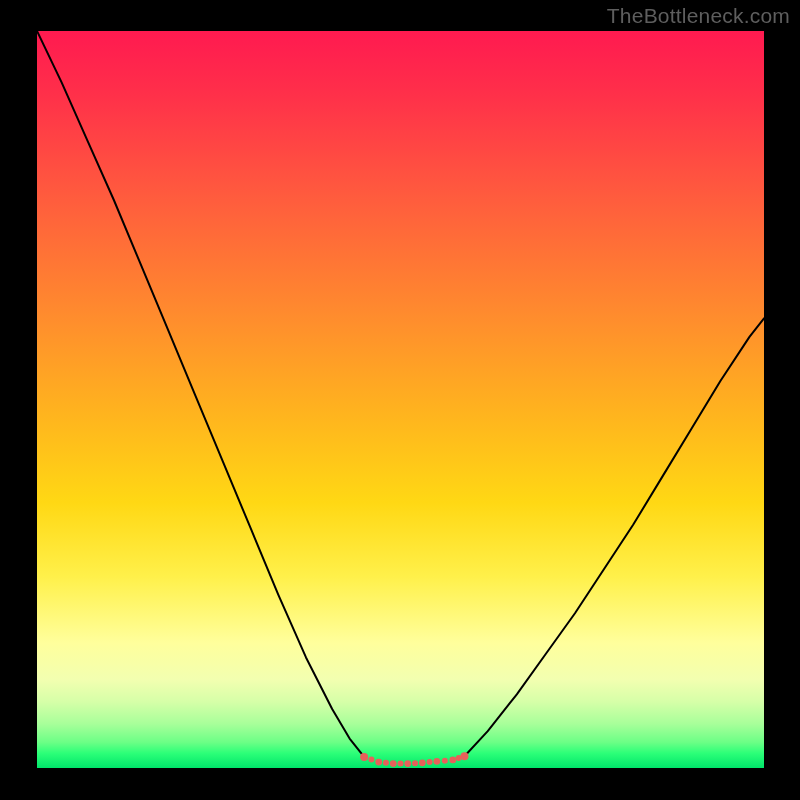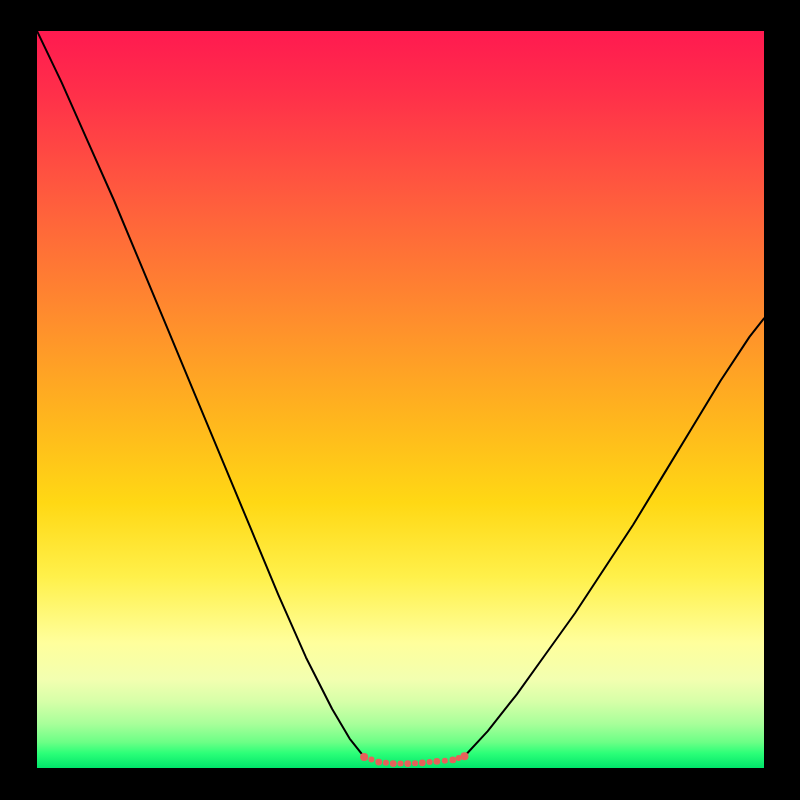--- a/index.html
+++ b/index.html
@@ -65,20 +65,21 @@
     left: 0;
     top: 0;
     width: 100%;
     height: 100%;
   }
 </style>
 </head>
 <body>
 
 <div class="frame">
+  <div class="watermark">TheBottleneck.com</div>
   <div class="plot">
     <div class="gradient"></div>
     <svg class="curves" viewBox="0 0 727 737" preserveAspectRatio="none">
       <g id="curve-layer">
           <path d="M 0.00 0.00 L 24.72 51.59 L 50.89 110.55 L 77.06 169.51 L 103.23 232.15 L 130.86 298.49 L 158.49 364.81 L 186.11 431.15 L 213.74 497.48 L 241.36 563.81 L 268.99 626.45 L 295.16 678.04 L 312.61 707.52 L 327.15 725.95" fill="none" stroke="#000000" stroke-width="2" stroke-linecap="round" stroke-linejoin="round"></path>
           <circle cx="327.15" cy="725.95" r="3.4" fill="#e7605a"></circle>
           <circle cx="334.42" cy="728.52" r="3.0" fill="#e7605a"></circle>
           <circle cx="341.69" cy="731.10" r="3.4" fill="#e7605a"></circle>
           <circle cx="348.96" cy="731.84" r="3.0" fill="#e7605a"></circle>
           <circle cx="356.23" cy="732.58" r="3.4" fill="#e7605a"></circle>

